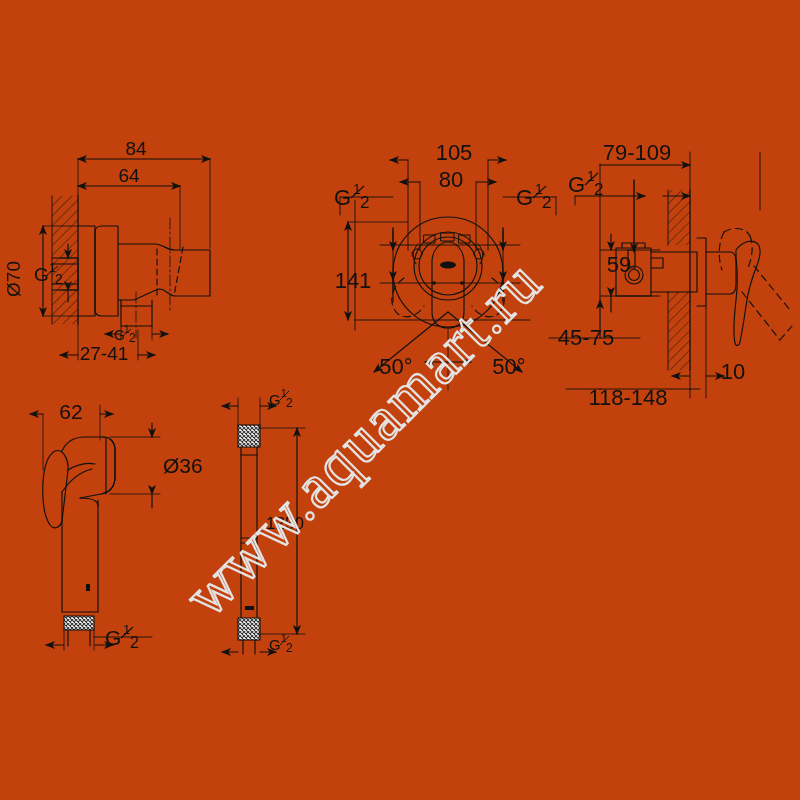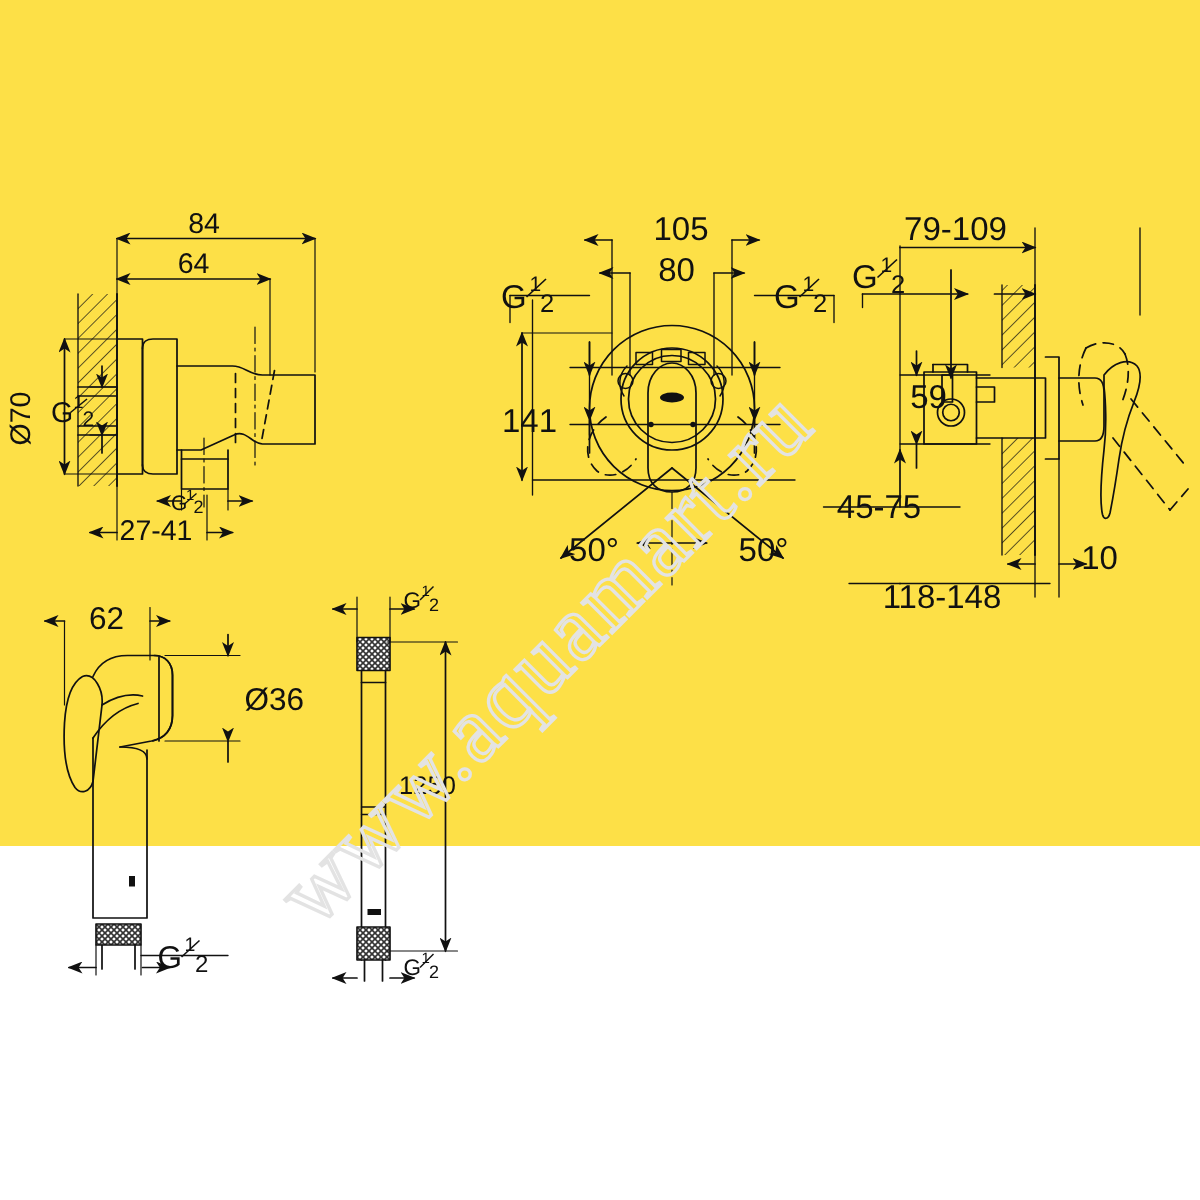--- a/index.html
+++ b/index.html
@@ -1,17 +1,17 @@
 <!DOCTYPE html>
 <html><head>
 <meta charset="utf-8">
 <style>
   html,body{margin:0;padding:0;background:#ffffff;}
   body{width:800px;height:800px;font-family:"Liberation Sans",sans-serif;overflow:hidden;}
-  #sheet{position:relative;width:800px;height:564px;background:#fde047;}
+  #sheet{position:relative;width:800px;height:800px;background:#c2410c;}
   svg{display:block;}
   .dimtext{font-family:"Liberation Sans",sans-serif;font-size:19px;fill:#111;}
   .gtext{font-family:"Liberation Sans",sans-serif;font-size:19px;fill:#111;}
   .gtext-s{font-family:"Liberation Sans",sans-serif;font-size:14px;fill:#111;}
   .frac-num{font-size:12px;}
   .wm{position:absolute;left:0;top:0;width:800px;height:800px;pointer-events:none;}
   .wm-text{font-family:"Liberation Serif",serif;font-size:62px;fill:none;stroke:#e3e3e3;stroke-width:2.2px;letter-spacing:2px;}
 </style>
 </head>
 <body>

